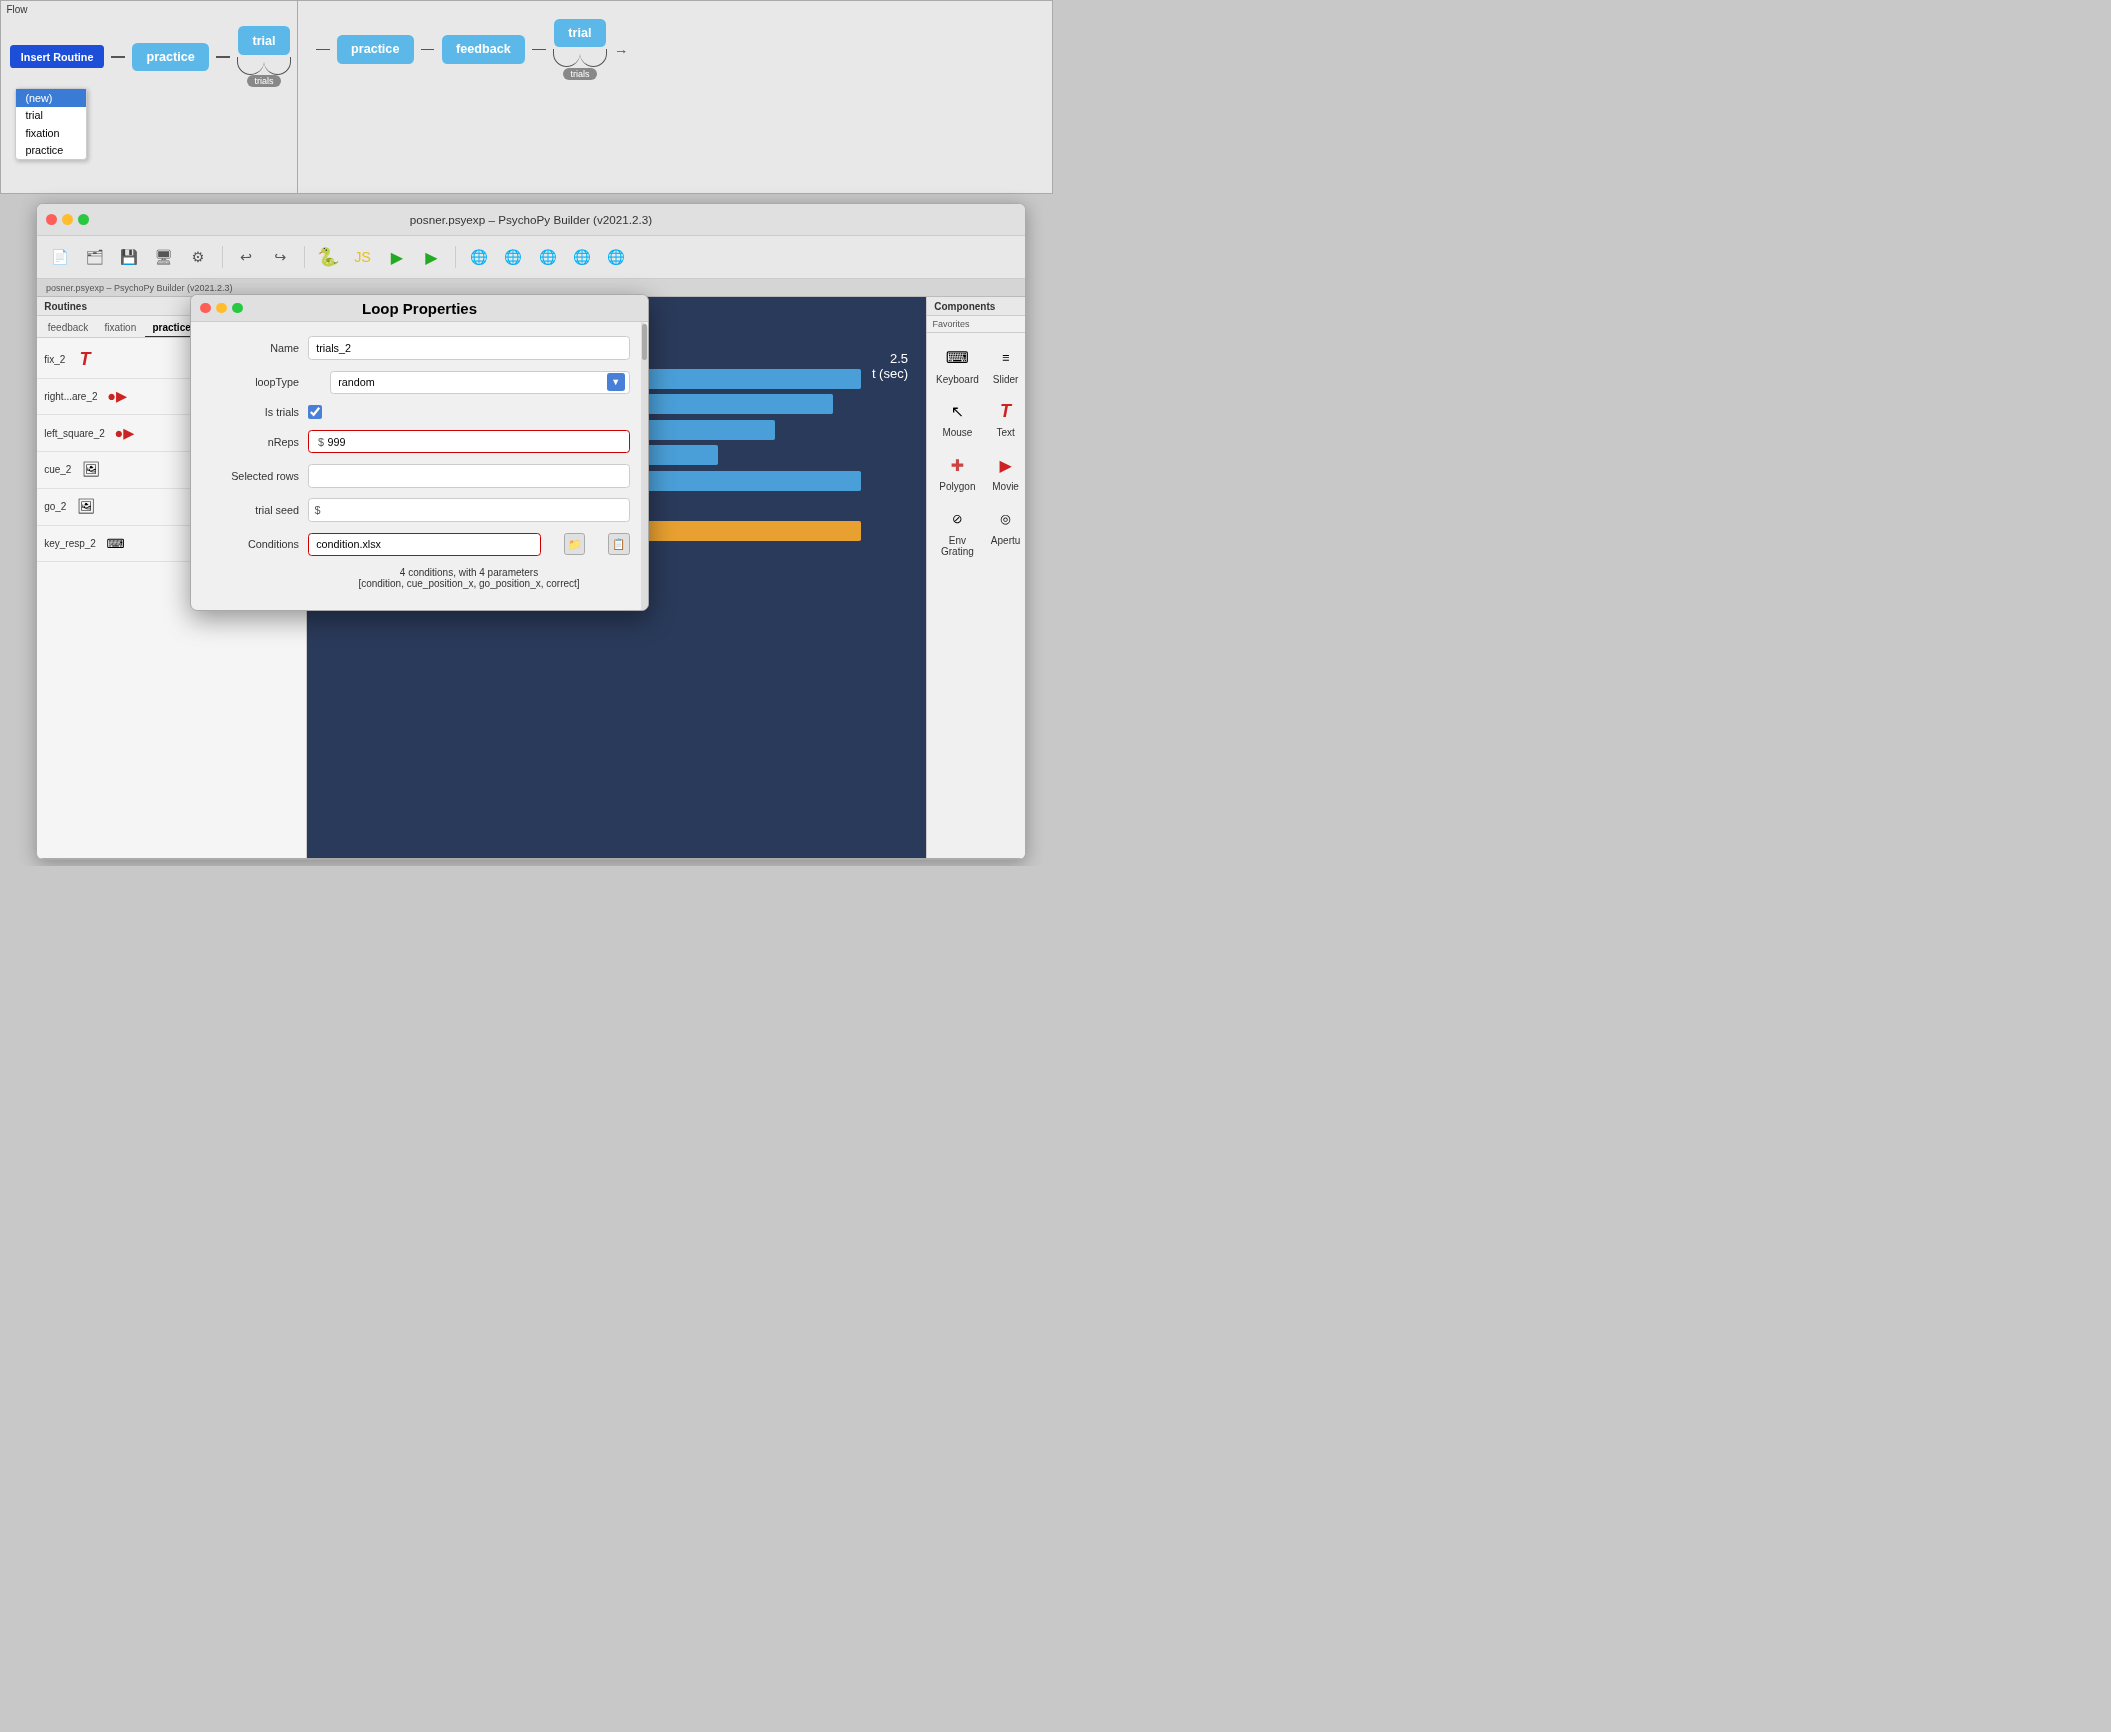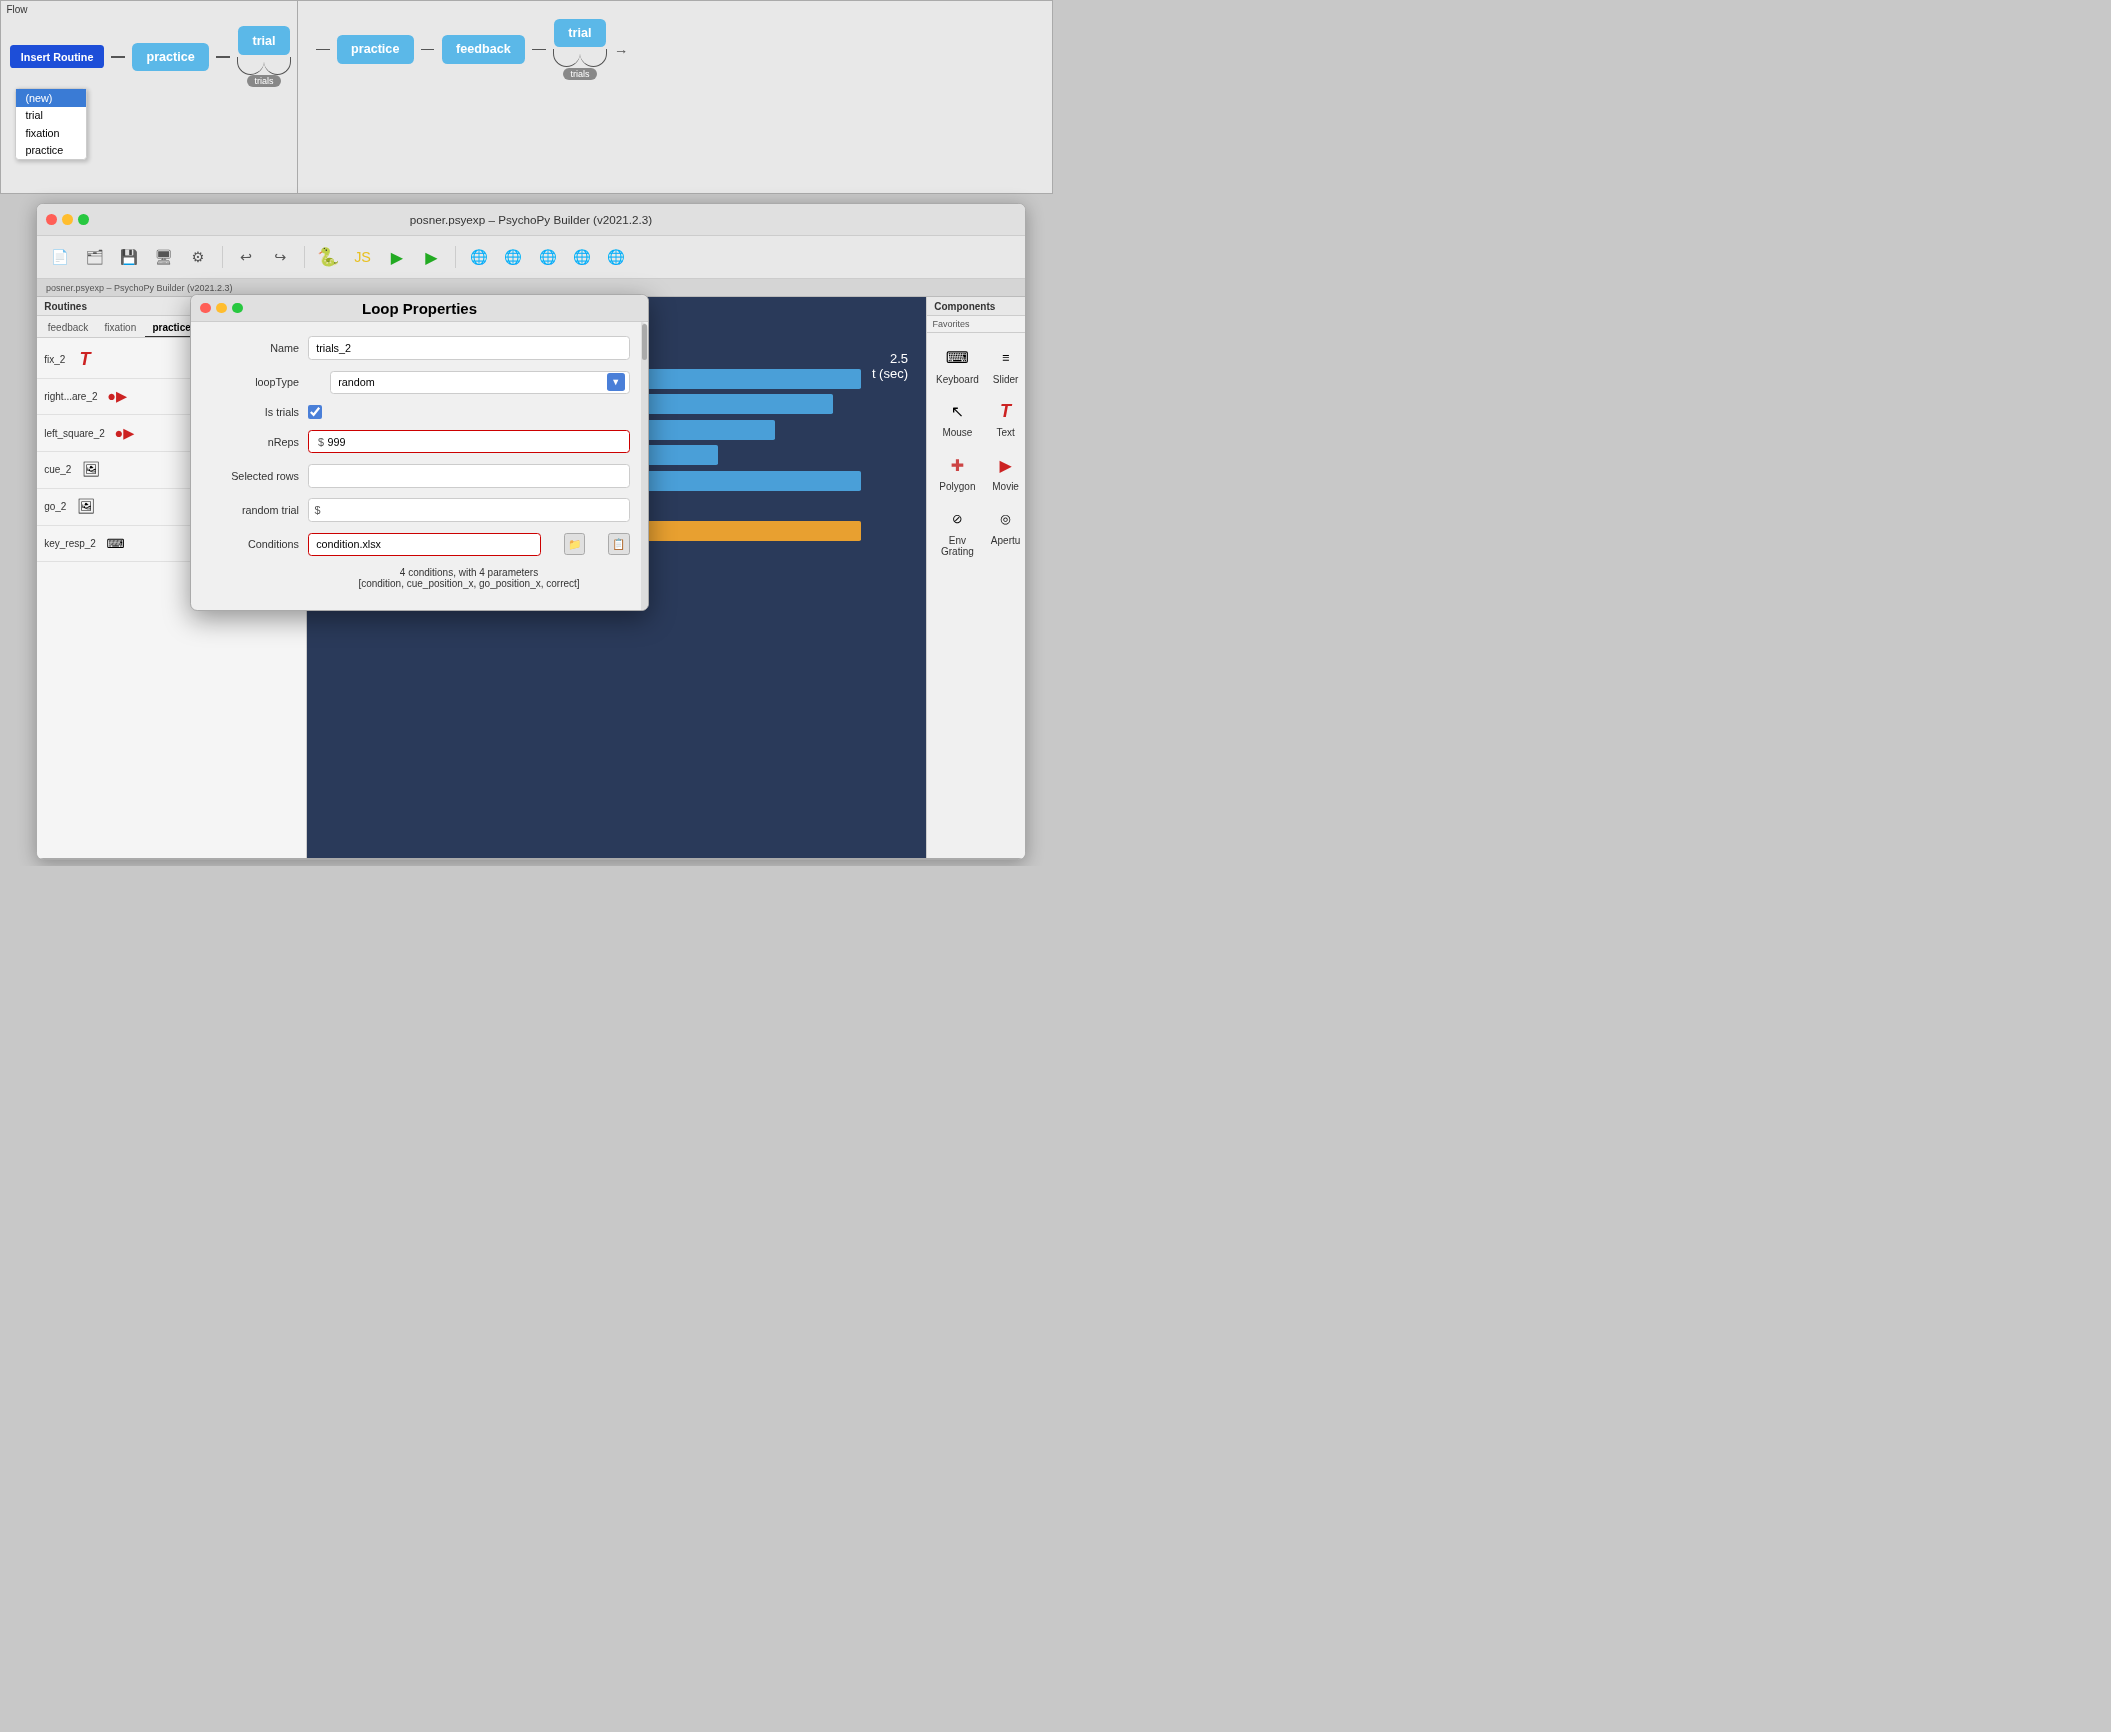--- a/index.html
+++ b/index.html
@@ -785,21 +785,21 @@
             <input class="nreps-input" type="text" value="999" style="">
           </div>
         </div>
 
         <div class="form-row">
           <div class="form-label">Selected rows</div>
           <input class="form-input" type="text" style="">
         </div>
 
         <div class="form-row">
-          <div class="form-label">random trial</div>
+          <div class="form-label">trial seed</div>
           <div style="flex:1;display:flex;align-items:center;background:white;border:0.9px solid #ccc;border-radius:3.6px;height:23.4px;padding:0 5.4px;">
             <span style="font-size:10.8px;color:#555;padding-right:3.6px;">$</span>
             <input style="border: none; outline: none; font-size: 10.8px; flex: 1 1 0%; background: transparent;" type="text">
           </div>
         </div>
 
         <div class="form-row">
           <div class="form-label">Conditions</div>
           <div class="condition-row">
             <input class="condition-input" type="text" value="condition.xlsx" style="">

